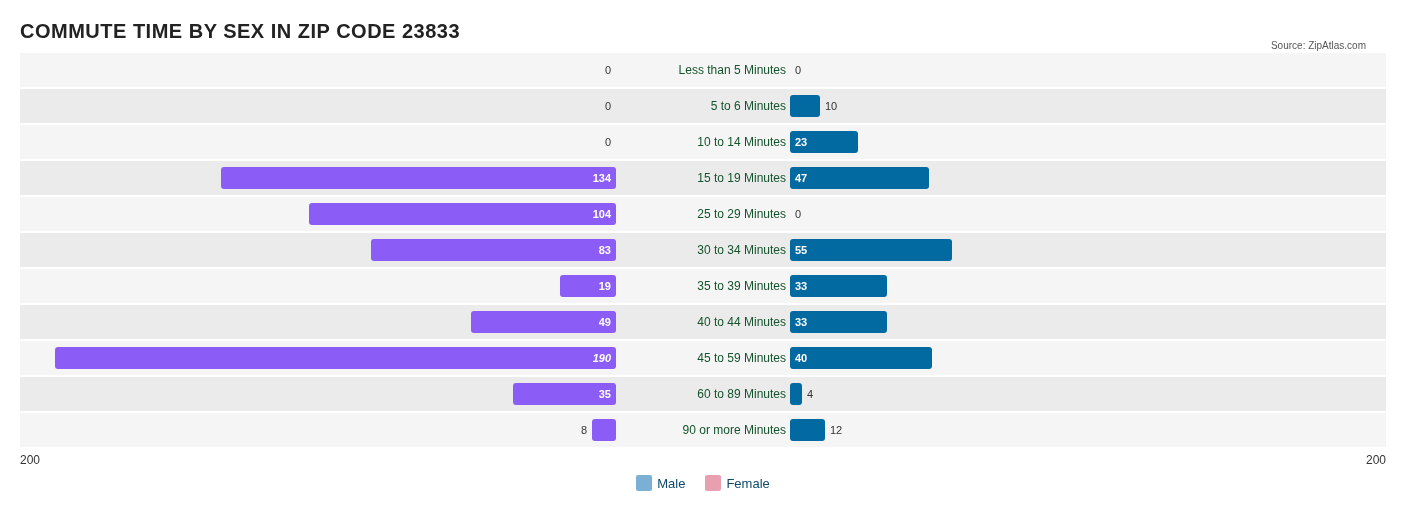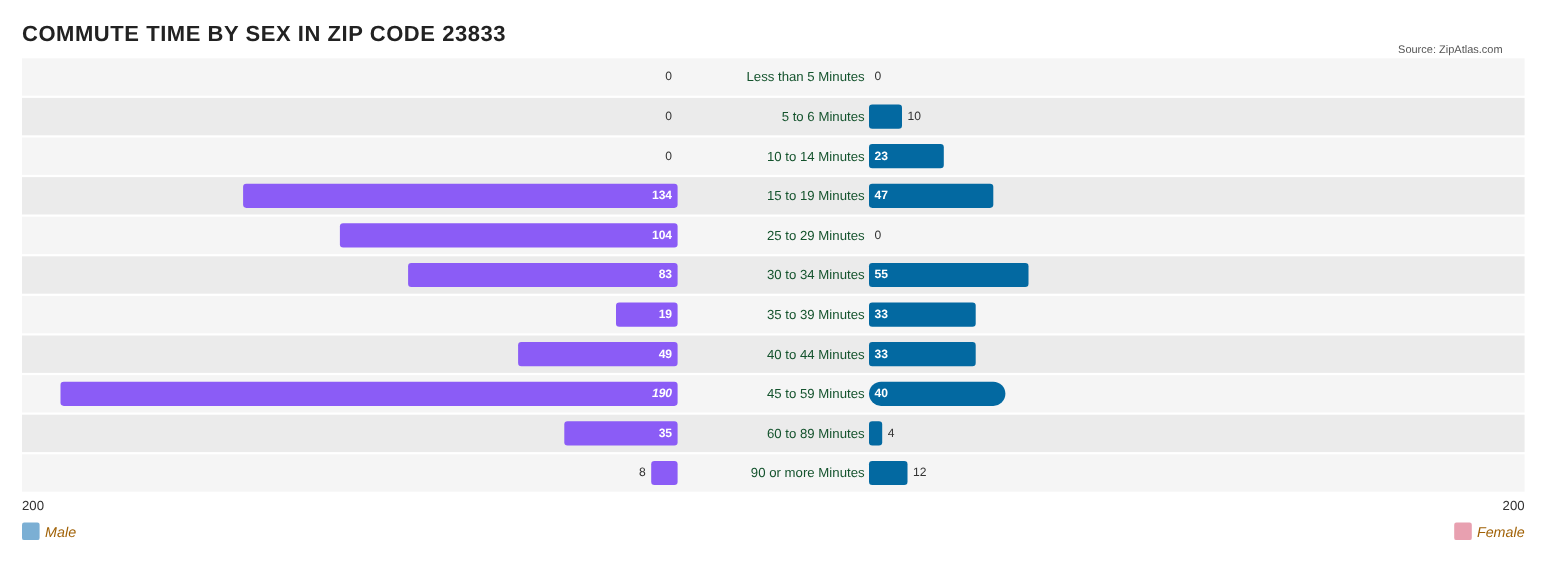--- a/index.html
+++ b/index.html
@@ -115,27 +115,26 @@
     }
     .axis-right {
       width: 620px;
       text-align: right;
       font-size: 12px;
       color: #333;
       margin-left: 166px;
     }
     .legend {
       display: flex;
-      justify-content: space-between;
+      justify-content: center;
       align-items: center;
       margin-top: 8px;
       gap: 20px;
       font-size: 13px;
-      color: #a16207;
-      font-style: italic;
+      color: #0c4a6e;
     }
     .legend-item {
       display: flex;
       align-items: center;
       gap: 5px;
     }
     .legend-box {
       width: 16px;
       height: 16px;
       border-radius: 2px;
@@ -187,21 +186,21 @@
           </div>
         </div>
         <div class="row">
           <div class="left-bar-area">
             <div class="bar-male" style="width: 395px;">
               <span class="bar-value">134</span>
             </div>
           </div>
           <div class="label-center">15 to 19 Minutes</div>
           <div class="right-bar-area">
-            <div class="bar-female" style="width: 113px;">
+            <div class="bar-female" style="width: 139px;">
               <span class="bar-value">47</span>
             </div>
           </div>
         </div>
         <div class="row">
           <div class="left-bar-area">
             <div class="bar-male" style="width: 307px;">
               <span class="bar-value">104</span>
             </div>
           </div>
@@ -211,21 +210,21 @@
           </div>
         </div>
         <div class="row">
           <div class="left-bar-area">
             <div class="bar-male" style="width: 245px;">
               <span class="bar-value">83</span>
             </div>
           </div>
           <div class="label-center">30 to 34 Minutes</div>
           <div class="right-bar-area">
-            <div class="bar-female" style="width: 145px;">
+            <div class="bar-female" style="width: 162px;">
               <span class="bar-value">55</span>
             </div>
           </div>
         </div>
         <div class="row">
           <div class="left-bar-area">
             <div class="bar-male" style="width: 56px;">
               <span class="bar-value">19</span>
             </div>
           </div>
@@ -250,21 +249,21 @@
           </div>
         </div>
         <div class="row">
           <div class="left-bar-area">
             <div class="bar-male" style="width: 561px; font-style: italic;">
               <span class="bar-value">190</span>
             </div>
           </div>
           <div class="label-center">45 to 59 Minutes</div>
           <div class="right-bar-area">
-            <div class="bar-female" style="width: 124px; border-radius: 11px;">
+            <div class="bar-female" style="width: 142px;">
               <span class="bar-value">40</span>
             </div>
           </div>
         </div>
         <div class="row">
           <div class="left-bar-area">
             <div class="bar-male" style="width: 103px;">
               <span class="bar-value">35</span>
             </div>
           </div>

